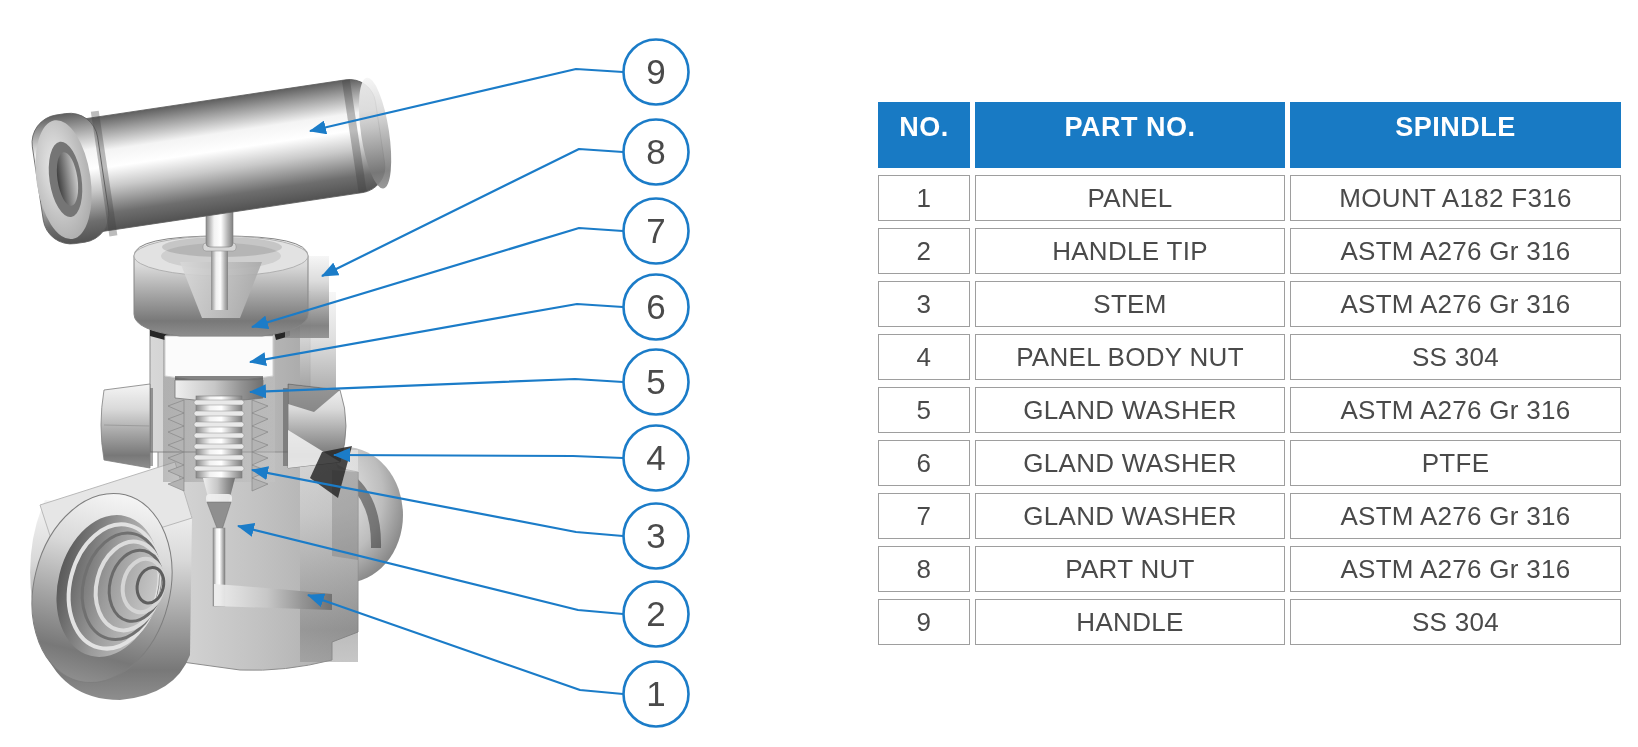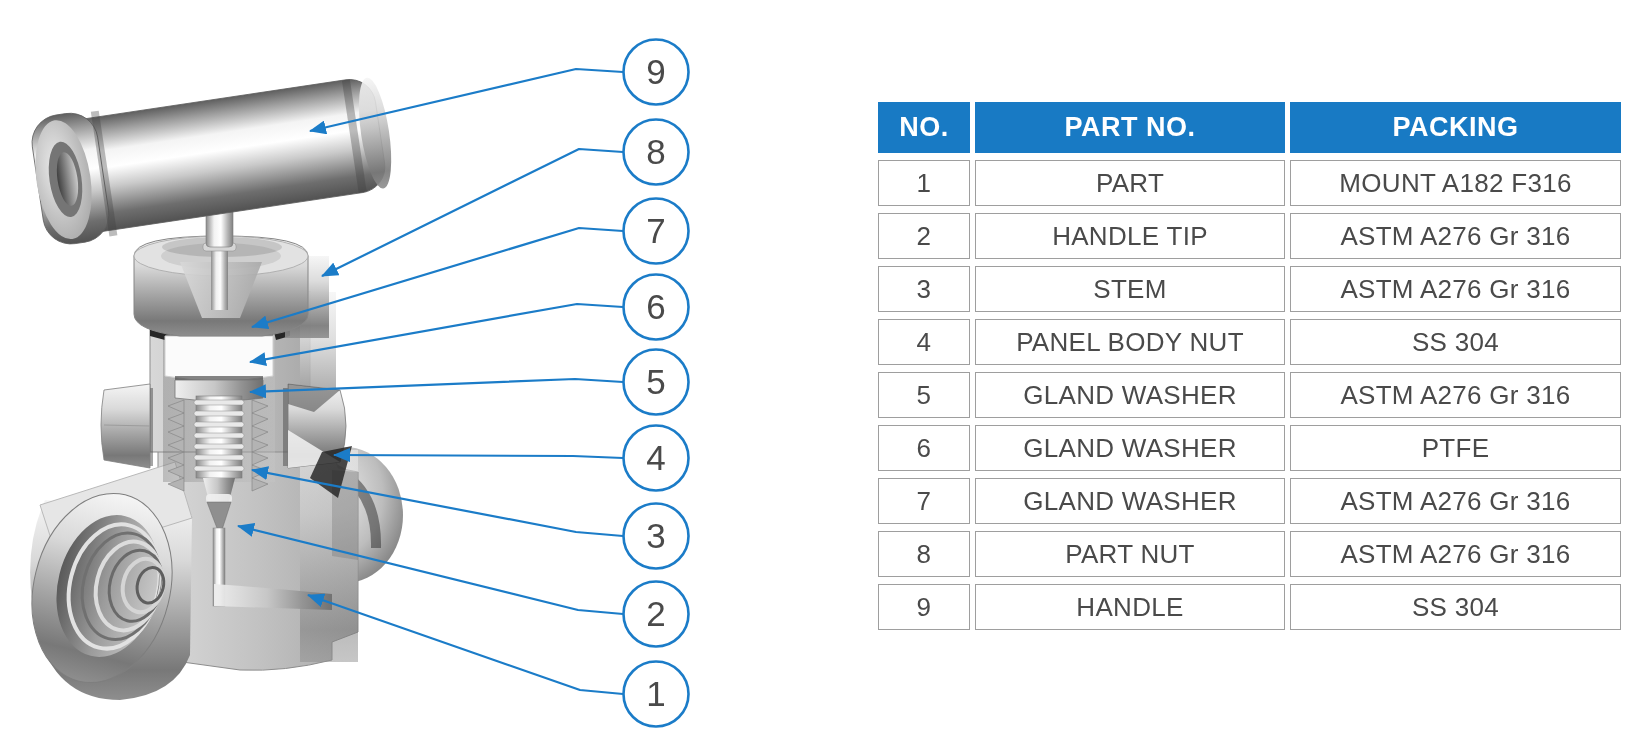--- a/index.html
+++ b/index.html
@@ -17,21 +17,21 @@
   .lead{fill:none;stroke:var(--callout-blue);stroke-width:2.2;stroke-linejoin:round;}
   .cbub{fill:#ffffff;stroke:var(--callout-blue);stroke-width:2.6;}
   .cnum{font-family:"Liberation Sans",sans-serif;font-size:35px;fill:#4a4a4a;text-anchor:middle;}
   #arrowhead path{fill:var(--callout-blue);}
 
   
   .parts-table{position:absolute;left:878px;top:102px;width:743px;
                display:flex;flex-direction:column;gap:7px;}
   .tr{display:grid;grid-template-columns:92px 310px 331px;column-gap:5px;}
   .th{background:var(--header-blue);color:#ffffff;font-weight:bold;font-size:27px;
-      height:51px;line-height:51px;text-align:center;letter-spacing:.5px;}
+      height:66px;line-height:51px;text-align:center;letter-spacing:.5px;}
   .td{background:#ffffff;border:1px solid var(--cell-border);color:var(--table-text);
       font-size:26px;height:44px;line-height:44px;text-align:center;letter-spacing:.3px;
       white-space:nowrap;overflow:hidden;}
 </style>
 </head>
 <body>
 
 <div class="stage">
 
   <svg class="diagram" width="820" height="747" viewBox="0 0 820 747">
@@ -231,25 +231,25 @@
         <circle class="cbub" cx="656" cy="694" r="32.5"></circle>
         <text class="cnum" x="656" y="706">1</text>
       </g>
     </g>
   </svg>
 
   <div class="parts-table">
     <div class="tr">
       <div class="th">NO.</div>
       <div class="th">PART NO.</div>
-      <div class="th">PACKING</div>
+      <div class="th">SPINDLE</div>
     </div>
     <div class="tr">
       <div class="td">1</div>
-      <div class="td">PART</div>
+      <div class="td">PANEL</div>
       <div class="td">MOUNT A182 F316</div>
     </div>
     <div class="tr">
       <div class="td">2</div>
       <div class="td">HANDLE TIP</div>
       <div class="td">ASTM A276 Gr 316</div>
     </div>
     <div class="tr">
       <div class="td">3</div>
       <div class="td">STEM</div>

